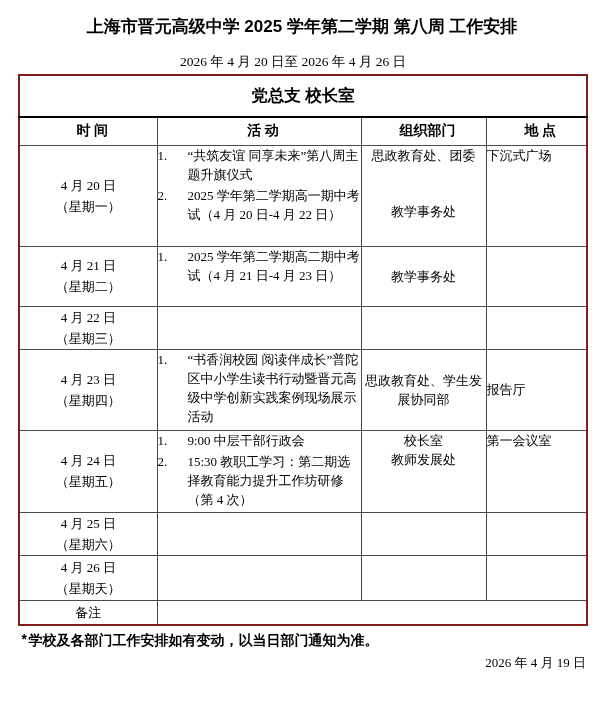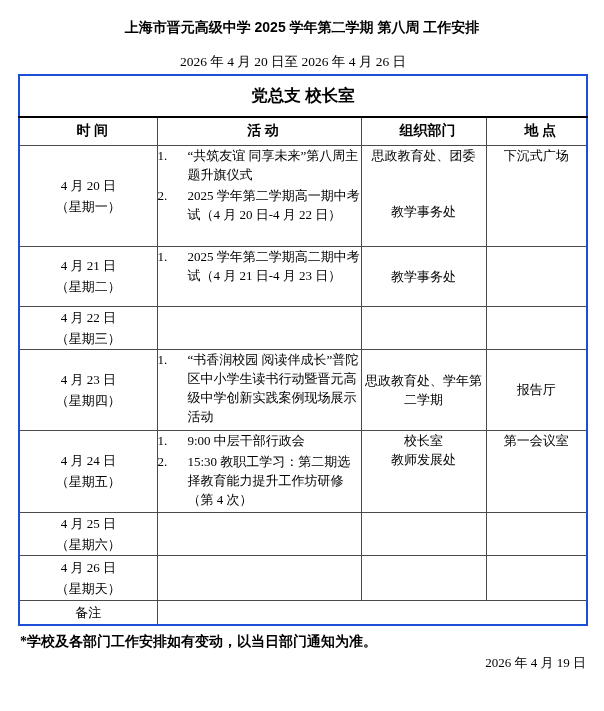--- a/index.html
+++ b/index.html
@@ -9,36 +9,36 @@
     font-family:"Liberation Serif", serif;
     -webkit-font-smoothing:antialiased;
   }
   .page { position:relative; width:604px; height:711px; overflow:hidden; }
 
   .title {
     margin:16px 10px 16px 10px;
     text-align:center;
     font-family:"Liberation Sans", sans-serif;
     font-weight:bold;
-    font-size:14px;
+    font-size:17px;
     line-height:22px;
   }
   .date-range {
     text-align:center;
     margin:7px 18px 4px 0;
     font-size:13.5px;
     line-height:16px;
   }
 
   table.schedule {
     border-collapse:collapse;
     table-layout:fixed;
     margin-left:18px;
     width:568px;
-    border:2px solid #1d4ed8;
+    border:2px solid #7f1d1d;
   }
   table.schedule td, table.schedule th {
     border:1px solid #4a4a4a;
     padding:0;
     font-size:13px;
     overflow:hidden;
   }
   tr.section-row td {
     border-bottom:2px solid #000;
     font-family:"Liberation Sans", sans-serif;
@@ -70,34 +70,33 @@
   }
   .act { display:flex; margin-bottom:2px; }
   .act .num { width:30px; flex:none; }
   .act .txt { flex:1; }
   td.dept-cell {
     text-align:center;
     padding:5px 3px;
     line-height:19px;
   }
   td.loc-cell {
-    text-align:center;
     padding:5px 2px;
     line-height:19px;
     font-family:Liberation Serif, serif;
   }
   .v-top { vertical-align:top; }
   .v-mid { vertical-align:middle; }
   .gap-before { margin-top:37px; }
 
   td.remark-merged { }
 
   .footnote {
     margin:7px 0 0 20px;
-    font-family:Liberation Serif, serif;
+    font-family:Liberation Mono, monospace;
     font-weight:bold;
     font-size:14px;
     line-height:17px;
   }
   .signature {
     text-align:right;
     margin:10px 18px 0 0;
     font-size:14.5px;
     line-height:17px;
   }
@@ -190,21 +189,21 @@
         <div>4 月 23 日</div>
         <div>（星期四）</div>
       </td>
       <td class="act-cell">
         <div class="act">
           <span class="num">1.</span>
           <span class="txt">“书香润校园 阅读伴成长”普陀区中小学生读书行动暨晋元高级中学创新实践案例现场展示活动</span>
         </div>
       </td>
       <td class="dept-cell v-mid">
-        <div>思政教育处、学年第二学期</div>
+        <div>思政教育处、学生发展协同部</div>
       </td>
       <td class="loc-cell v-mid">报告厅</td>
     </tr>
 
     <tr class="r4">
       <td class="date-cell">
         <div>4 月 24 日</div>
         <div>（星期五）</div>
       </td>
       <td class="act-cell">

